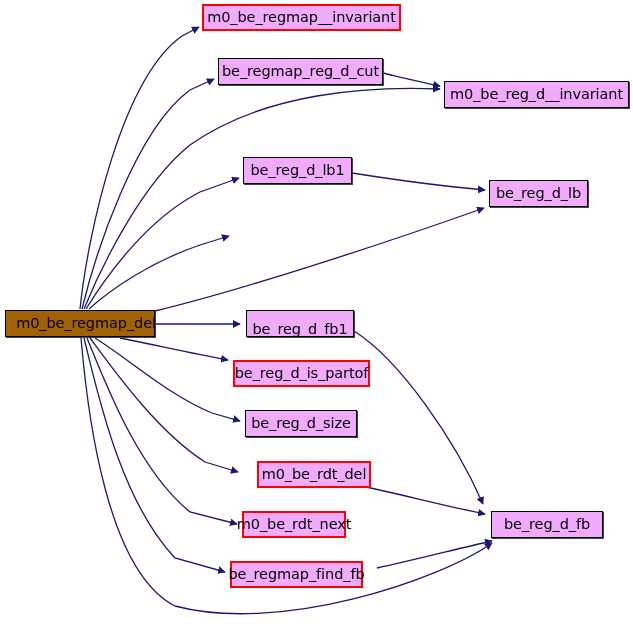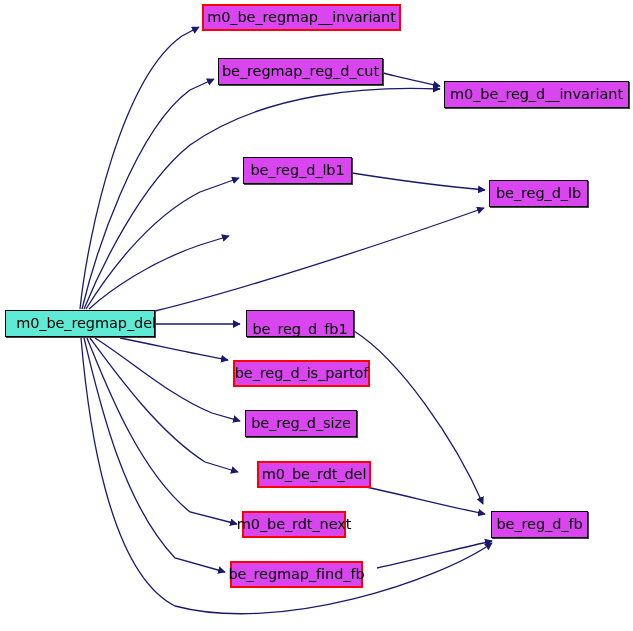--- a/index.html
+++ b/index.html
@@ -30,31 +30,31 @@
     position: absolute;
     box-sizing: border-box;
     display: flex;
     align-items: center;
     justify-content: center;
     height: 27px;
     font-size: 14.5px;
     line-height: 1;
     color: #000000;
     white-space: nowrap;
-    background: #d946ef;
+    background: #f0abfc;
     border: 1px solid #000000;
     box-shadow: 1px 1px 0 0 #444444;
     letter-spacing: -0.1px;
   }
   .node.red {
     border: 2px solid #ff0000;
     box-shadow: none;
   }
   .node.current {
-    background: #5eead4;
+    background: #a16207;
     border: 1px solid #000000;
     box-shadow: 1px 1px 0 0 #444444;
     padding-left: 12px;
   }
   .node span {
     display: block;
     padding: 0 4px;
   }
 </style>
 </head>
@@ -151,17 +151,17 @@
   </div>
 
   <div class="node red" style="left:242px;top:511px;width:104px;">
     <span>m0_be_rdt_next</span>
   </div>
 
   <div class="node red" style="left:230px;top:561px;width:133px;">
     <span>be_regmap_find_fb</span>
   </div>
 
-  <div class="node" style="left:491px;top:511px;width:97px;">
+  <div class="node" style="left:491px;top:511px;width:112px;">
     <span>be_reg_d_fb</span>
   </div>
 
 </div>
 
 </body></html>

